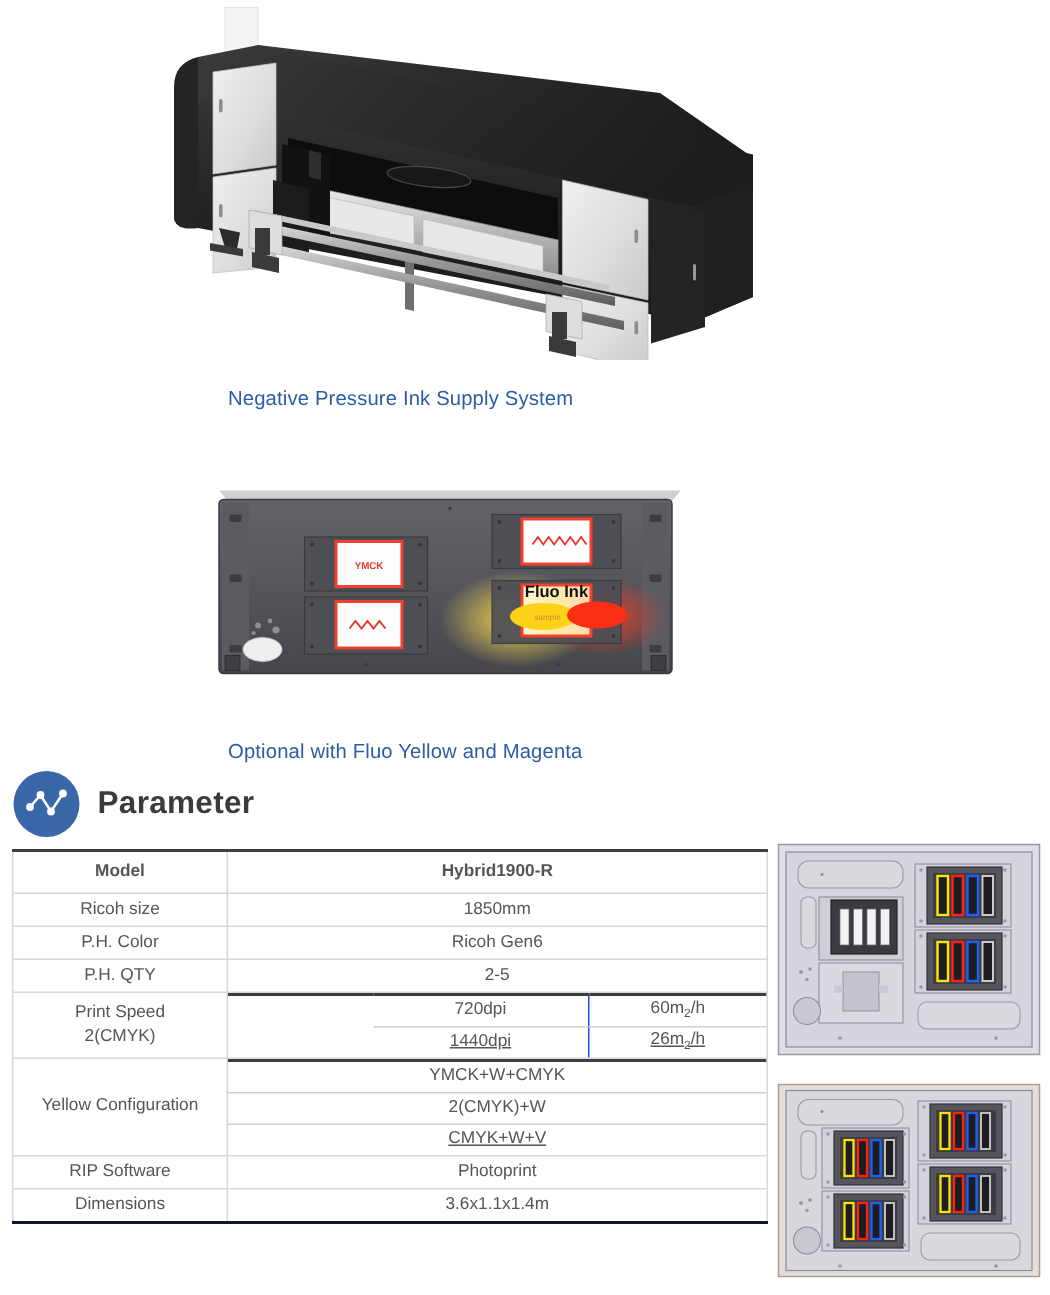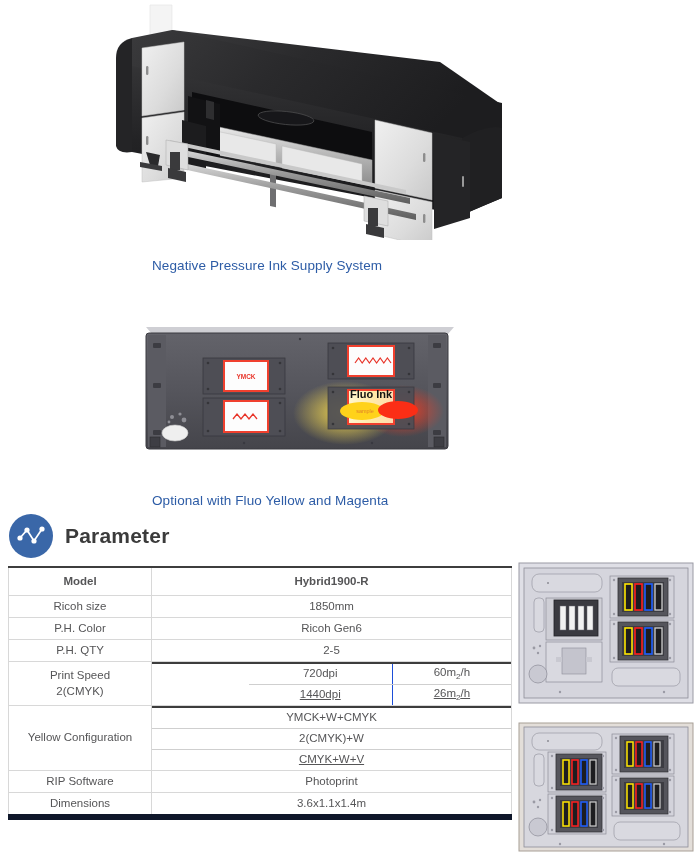--- a/index.html
+++ b/index.html
@@ -50,21 +50,21 @@
   .spec-table td{
     border:1px solid #d8d8d8;
     color:#555557;
     font-size:11.5px;
     text-align:center;
     vertical-align:middle;
     padding:0;
     line-height:1.35;
   }
   .spec-table tr:first-child td{border-top:2px solid #3d3d3d;}
-  .spec-table tr:last-child td{border-bottom:6px solid #0f172a;}
+  .spec-table tr:last-child td{border-bottom:2px solid #0f172a;}
   td.lbl{width:142px;}
   td.val{}
   .hdr{font-weight:bold;color:#1d1d1d;font-size:12.5px;}
   .r-h{height:27px;}
   .r-n{height:21px;}
 
   
   .sub{width:100%;border-collapse:collapse;table-layout:fixed;}
   .sub td{border:none;font-size:11.5px;color:#555557;height:20px;}
   .sub tr td{border-bottom:1px solid #cfcfcf;}

